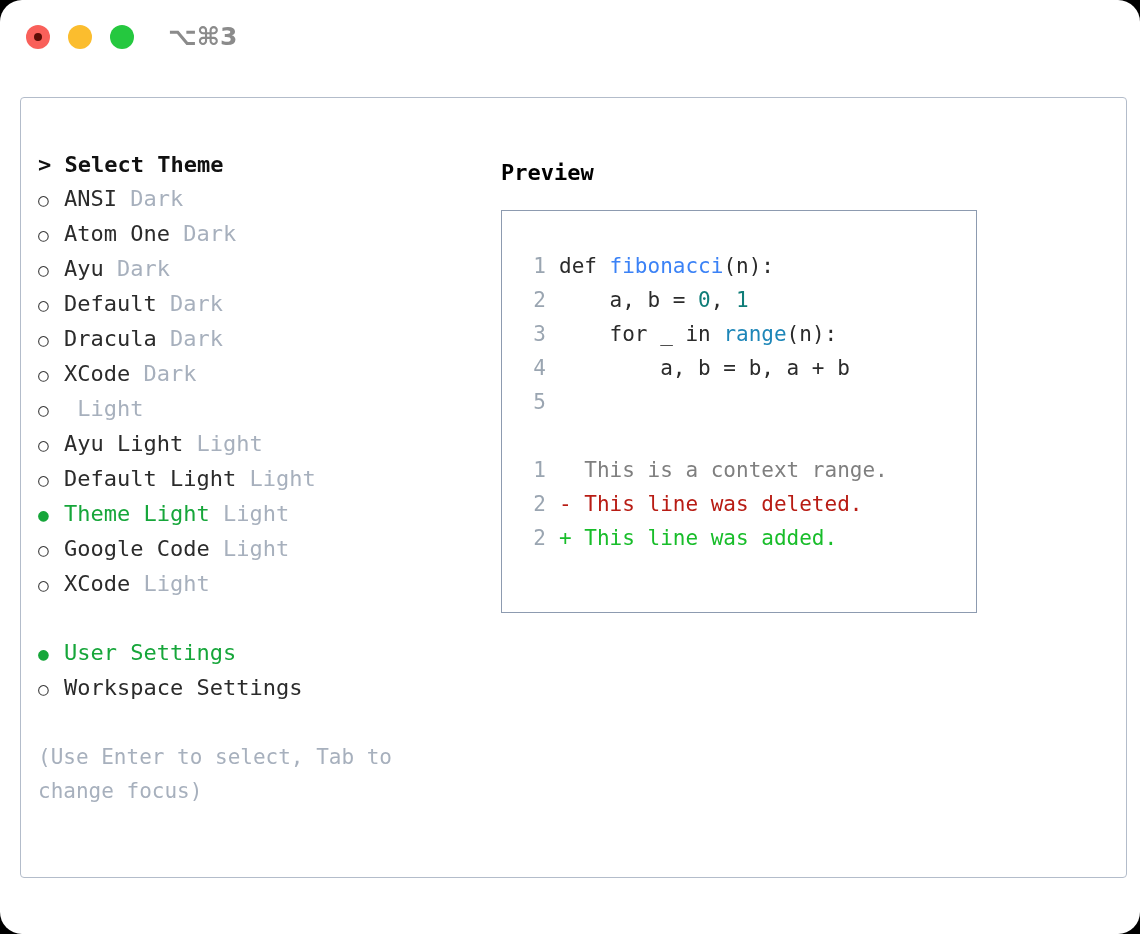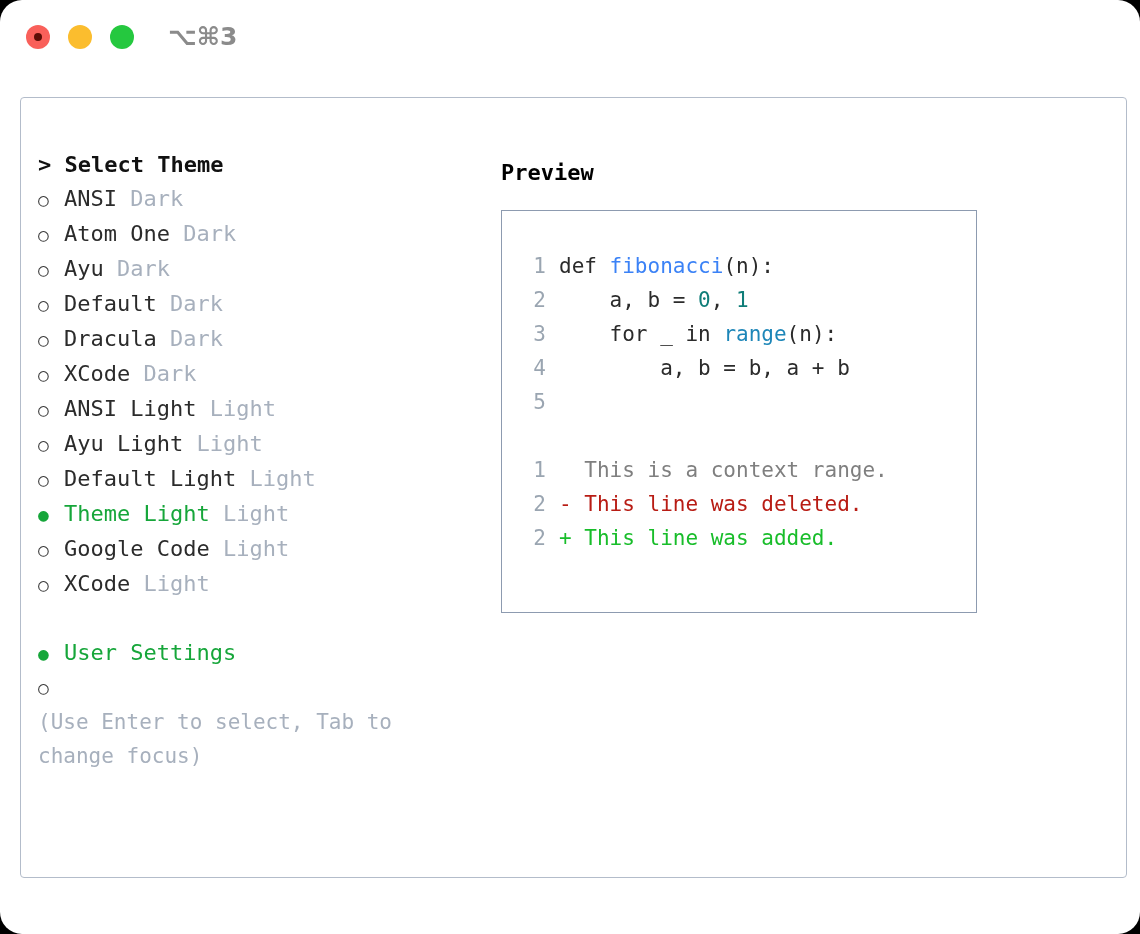--- a/index.html
+++ b/index.html
@@ -120,20 +120,21 @@
     display: flex;
     align-items: baseline;
     line-height: 34px;
     font-size: 22px;
     white-space: pre;
     color: #111111;
   }
   .spacer-row { height: 34px; }
 
   .hint {
+    margin-top: 34px;
     font-size: 21px;
     line-height: 34px;
     color: #a7b0bd;
     width: 400px;
   }
 
   
   .right-col {
     position: absolute;
     left: 480px;
@@ -200,34 +201,34 @@
     <div class="left-col">
       <div class="section-header">&gt; Select Theme</div>
 
       <div class="opt-list" id="theme-list">
           <div class="opt"><span class="bullet">○</span><span class="opt-label">ANSI</span><span> </span><span class="opt-variant">Dark</span></div>
           <div class="opt"><span class="bullet">○</span><span class="opt-label">Atom One</span><span> </span><span class="opt-variant">Dark</span></div>
           <div class="opt"><span class="bullet">○</span><span class="opt-label">Ayu</span><span> </span><span class="opt-variant">Dark</span></div>
           <div class="opt"><span class="bullet">○</span><span class="opt-label">Default</span><span> </span><span class="opt-variant">Dark</span></div>
           <div class="opt"><span class="bullet">○</span><span class="opt-label">Dracula</span><span> </span><span class="opt-variant">Dark</span></div>
           <div class="opt"><span class="bullet">○</span><span class="opt-label">XCode</span><span> </span><span class="opt-variant">Dark</span></div>
-          <div class="opt"><span class="bullet">○</span><span class="opt-label">ANSI Light</span><span> </span><span class="opt-variant">Light</span></div>
+          <div class="opt"><span class="bullet">○</span><span> </span><span class="opt-variant">Light</span></div>
           <div class="opt"><span class="bullet">○</span><span class="opt-label">Ayu Light</span><span> </span><span class="opt-variant">Light</span></div>
           <div class="opt"><span class="bullet">○</span><span class="opt-label">Default Light</span><span> </span><span class="opt-variant">Light</span></div>
           <div class="opt selected"><span class="bullet sel">●</span><span class="opt-label">Theme Light</span><span> </span><span class="opt-variant">Light</span></div>
           <div class="opt"><span class="bullet">○</span><span class="opt-label">Google Code</span><span> </span><span class="opt-variant">Light</span></div>
           <div class="opt"><span class="bullet">○</span><span class="opt-label">XCode</span><span> </span><span class="opt-variant">Light</span></div>
         </div>
 
       <div class="spacer-row"></div>
 
 
       <div class="opt-list" id="apply-list">
           <div class="opt selected"><span class="bullet sel">●</span><span class="opt-label">User Settings</span></div>
-          <div class="opt"><span class="bullet">○</span></div>
+          <div class="opt"><span class="bullet">○</span><span class="opt-label">Workspace Settings</span></div>
         </div>
 
       <div class="hint">(Use Enter to select, Tab to change focus)</div>
     </div>
 
     <div class="right-col">
       <div class="preview-title">Preview</div>
 
       <div class="preview-box">
         <div id="code-block">

